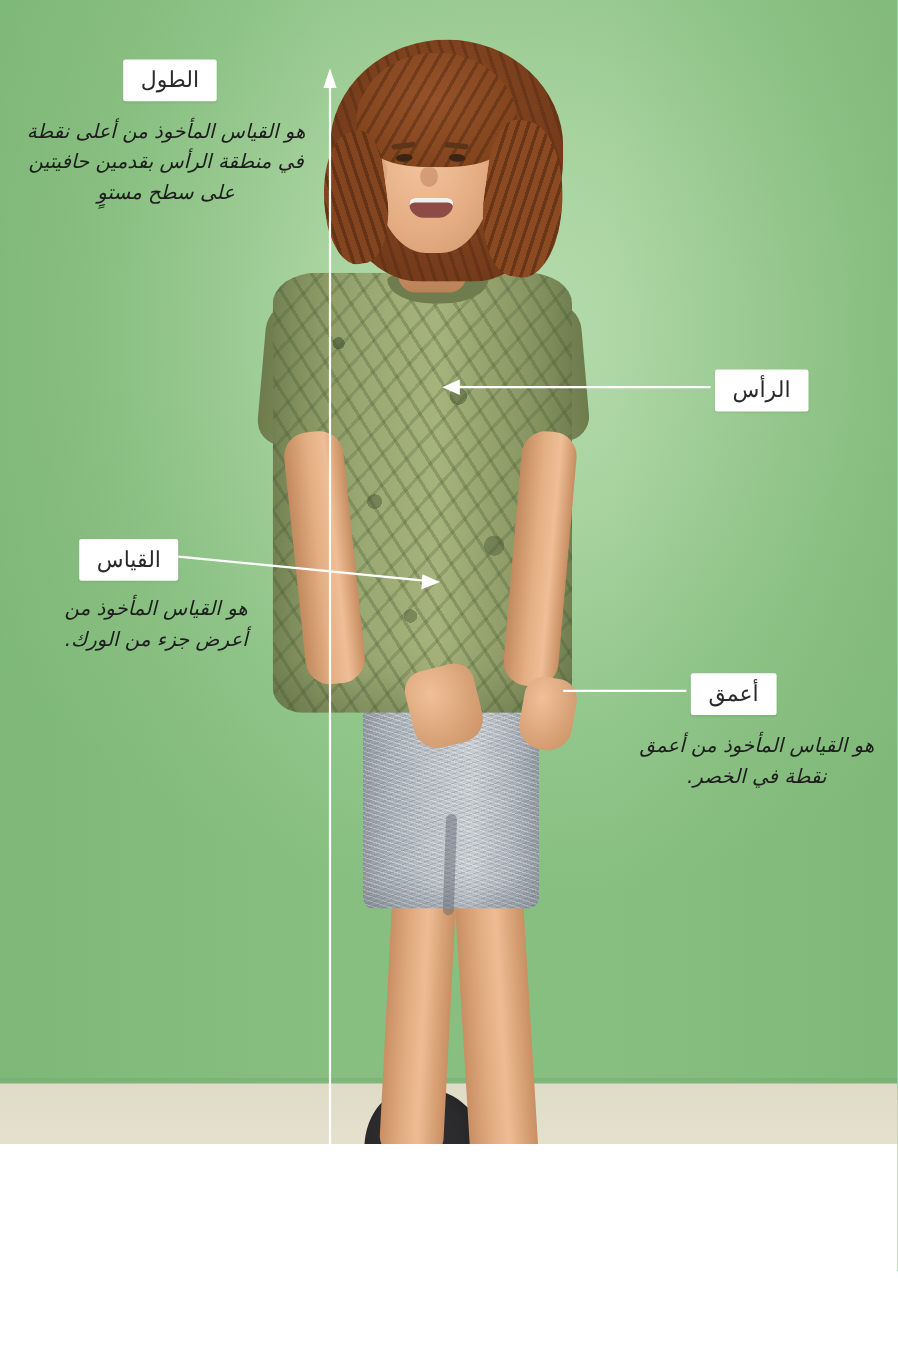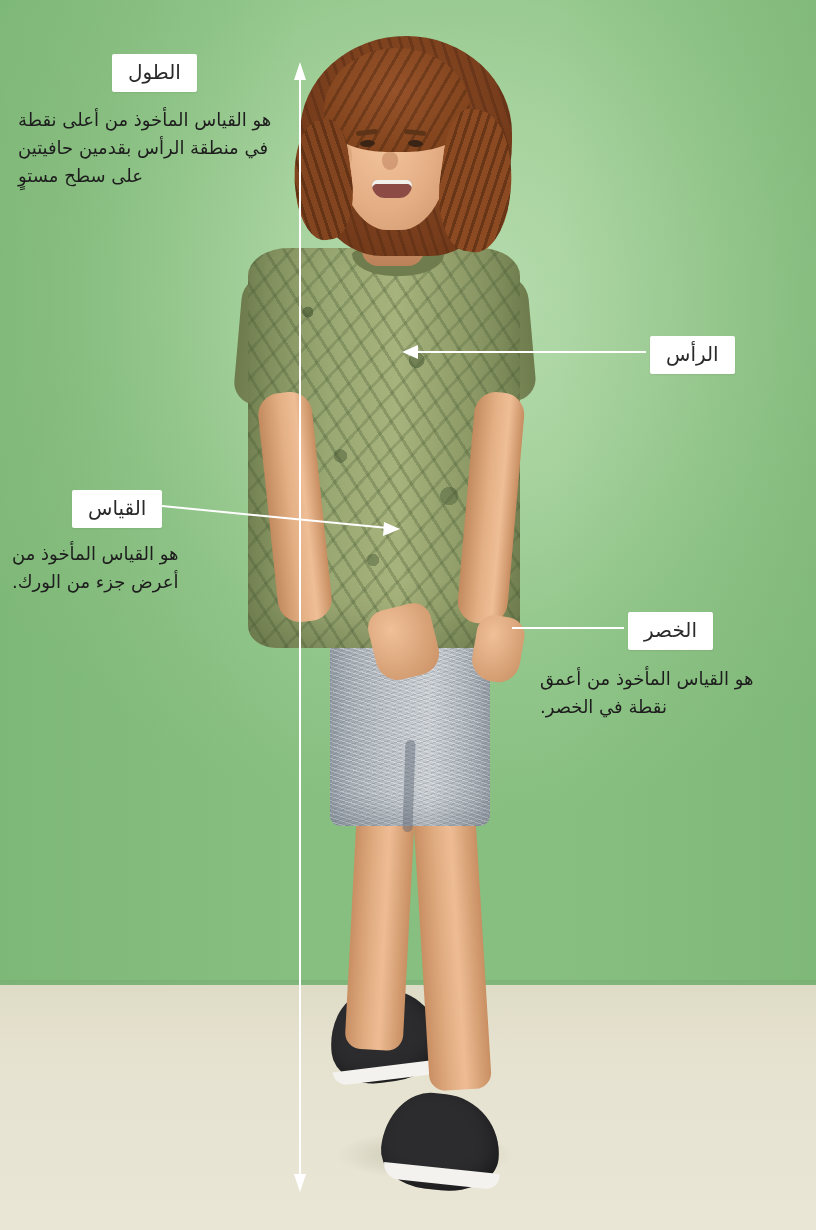--- a/index.html
+++ b/index.html
@@ -8,21 +8,21 @@
     padding: 0;
     background: #ffffff;
   }
   body {
     font-family: "DejaVu Sans", "Liberation Sans", sans-serif;
   }
 
   #stage {
     position: relative;
     width: 816px;
-    height: 1230px;
+    height: 1040px;
     overflow: hidden;
     background: #22c55e;
   }
 
   
   .bg-wall {
     position: absolute;
     left: 0; top: 0;
     width: 816px; height: 1000px;
     background:
@@ -236,35 +236,36 @@
     padding: 8px 16px 10px 16px;
     border-radius: 2px;
     white-space: nowrap;
     box-shadow: 0 1px 2px rgba(0,0,0,0.07);
   }
   .desc {
     position: absolute;
     color: #1d1d1d;
     font-size: 18px;
     line-height: 1.55;
-    text-align: left;
+    text-align: center;
+    font-style: italic;
   }
 
   
   #label-height   { left: 112px; top: 54px; }
   #desc-height    { left: 18px;  top: 106px; width: 266px; }
 
   #label-chest    { left: 650px; top: 336px; }
   #desc-chest     { left: 586px; top: 392px; width: 200px; }
 
   #label-hip      { left: 72px;  top: 490px; }
-  #desc-hip       { left: 12px;  top: 540px; width: 214px; }
+  #desc-hip       { left: 35px;  top: 540px; width: 214px; }
 
   #label-waist    { left: 628px; top: 612px; }
-  #desc-waist     { left: 540px; top: 665px; width: 218px; }
+  #desc-waist     { left: 579px; top: 665px; width: 218px; }
 </style>
 </head>
 <body>
 
 <div id="stage">
 
   <div class="bg-wall"></div>
   <div class="bg-wall-shade-left"></div>
   <div class="bg-wall-shade-right"></div>
   <div class="bg-floor-edge"></div>
@@ -331,16 +332,16 @@
   </svg>
 
   <div class="label" id="label-height">الطول</div>
   <div class="desc" id="desc-height">هو القياس المأخوذ من أعلى نقطة في منطقة الرأس بقدمين حافيتين على سطح مستوٍ</div>
 
   <div class="label" id="label-chest">الرأس</div>
 
   <div class="label" id="label-hip">القياس</div>
   <div class="desc" id="desc-hip">هو القياس المأخوذ من أعرض جزء من الورك.</div>
 
-  <div class="label" id="label-waist">الخصر</div>
+  <div class="label" id="label-waist">أعمق</div>
   <div class="desc" id="desc-waist">هو القياس المأخوذ من أعمق نقطة في الخصر.</div>
 
 </div>
 
 </body></html>

